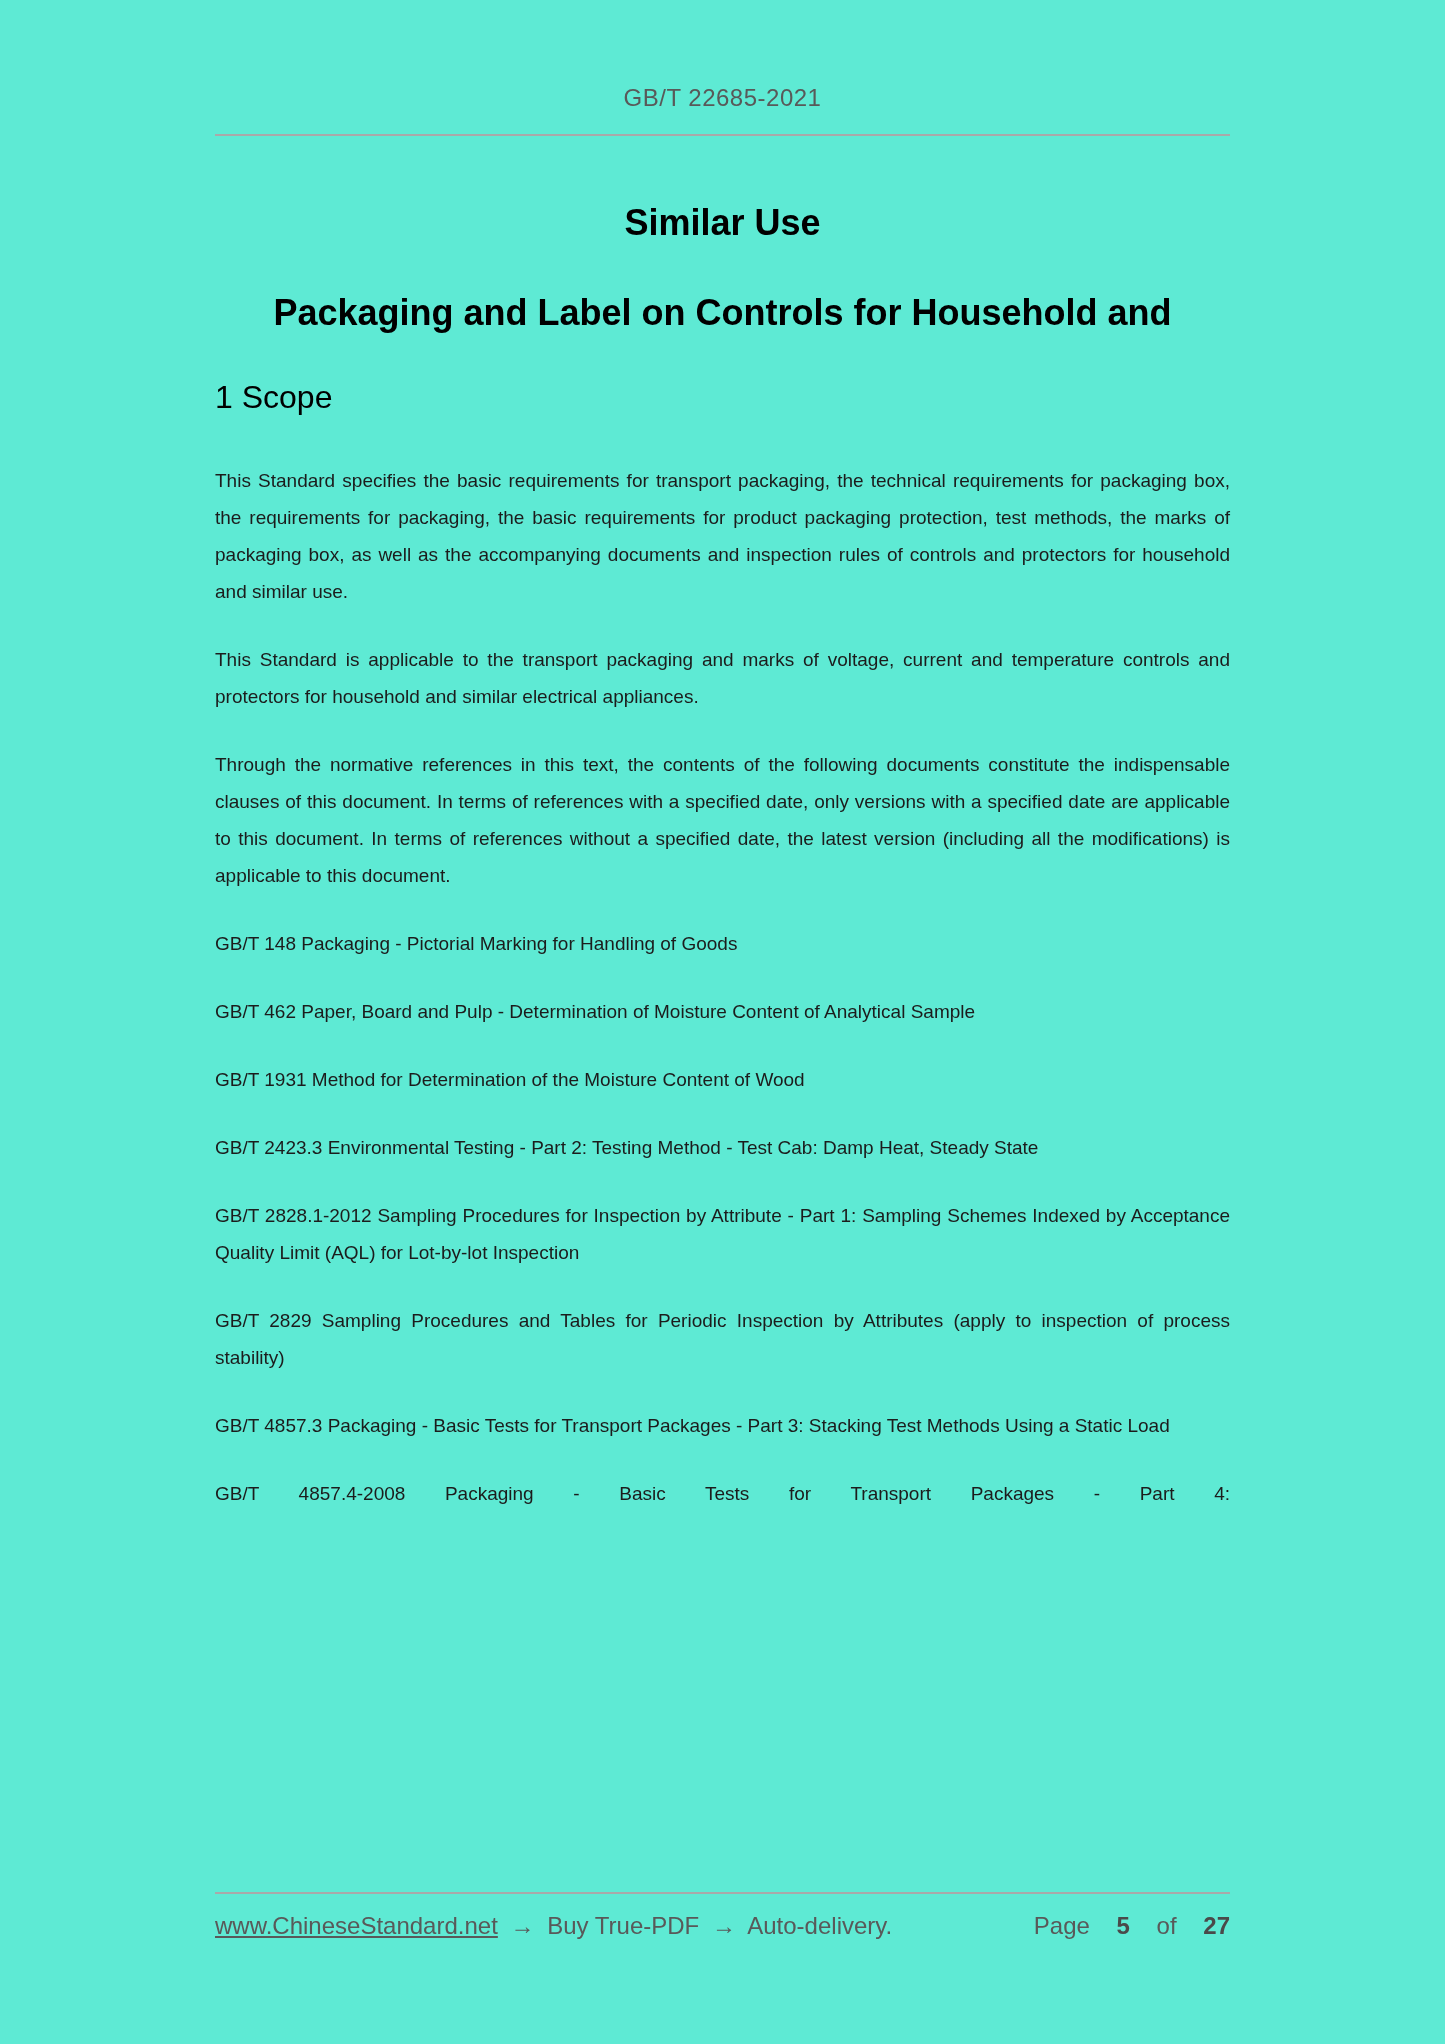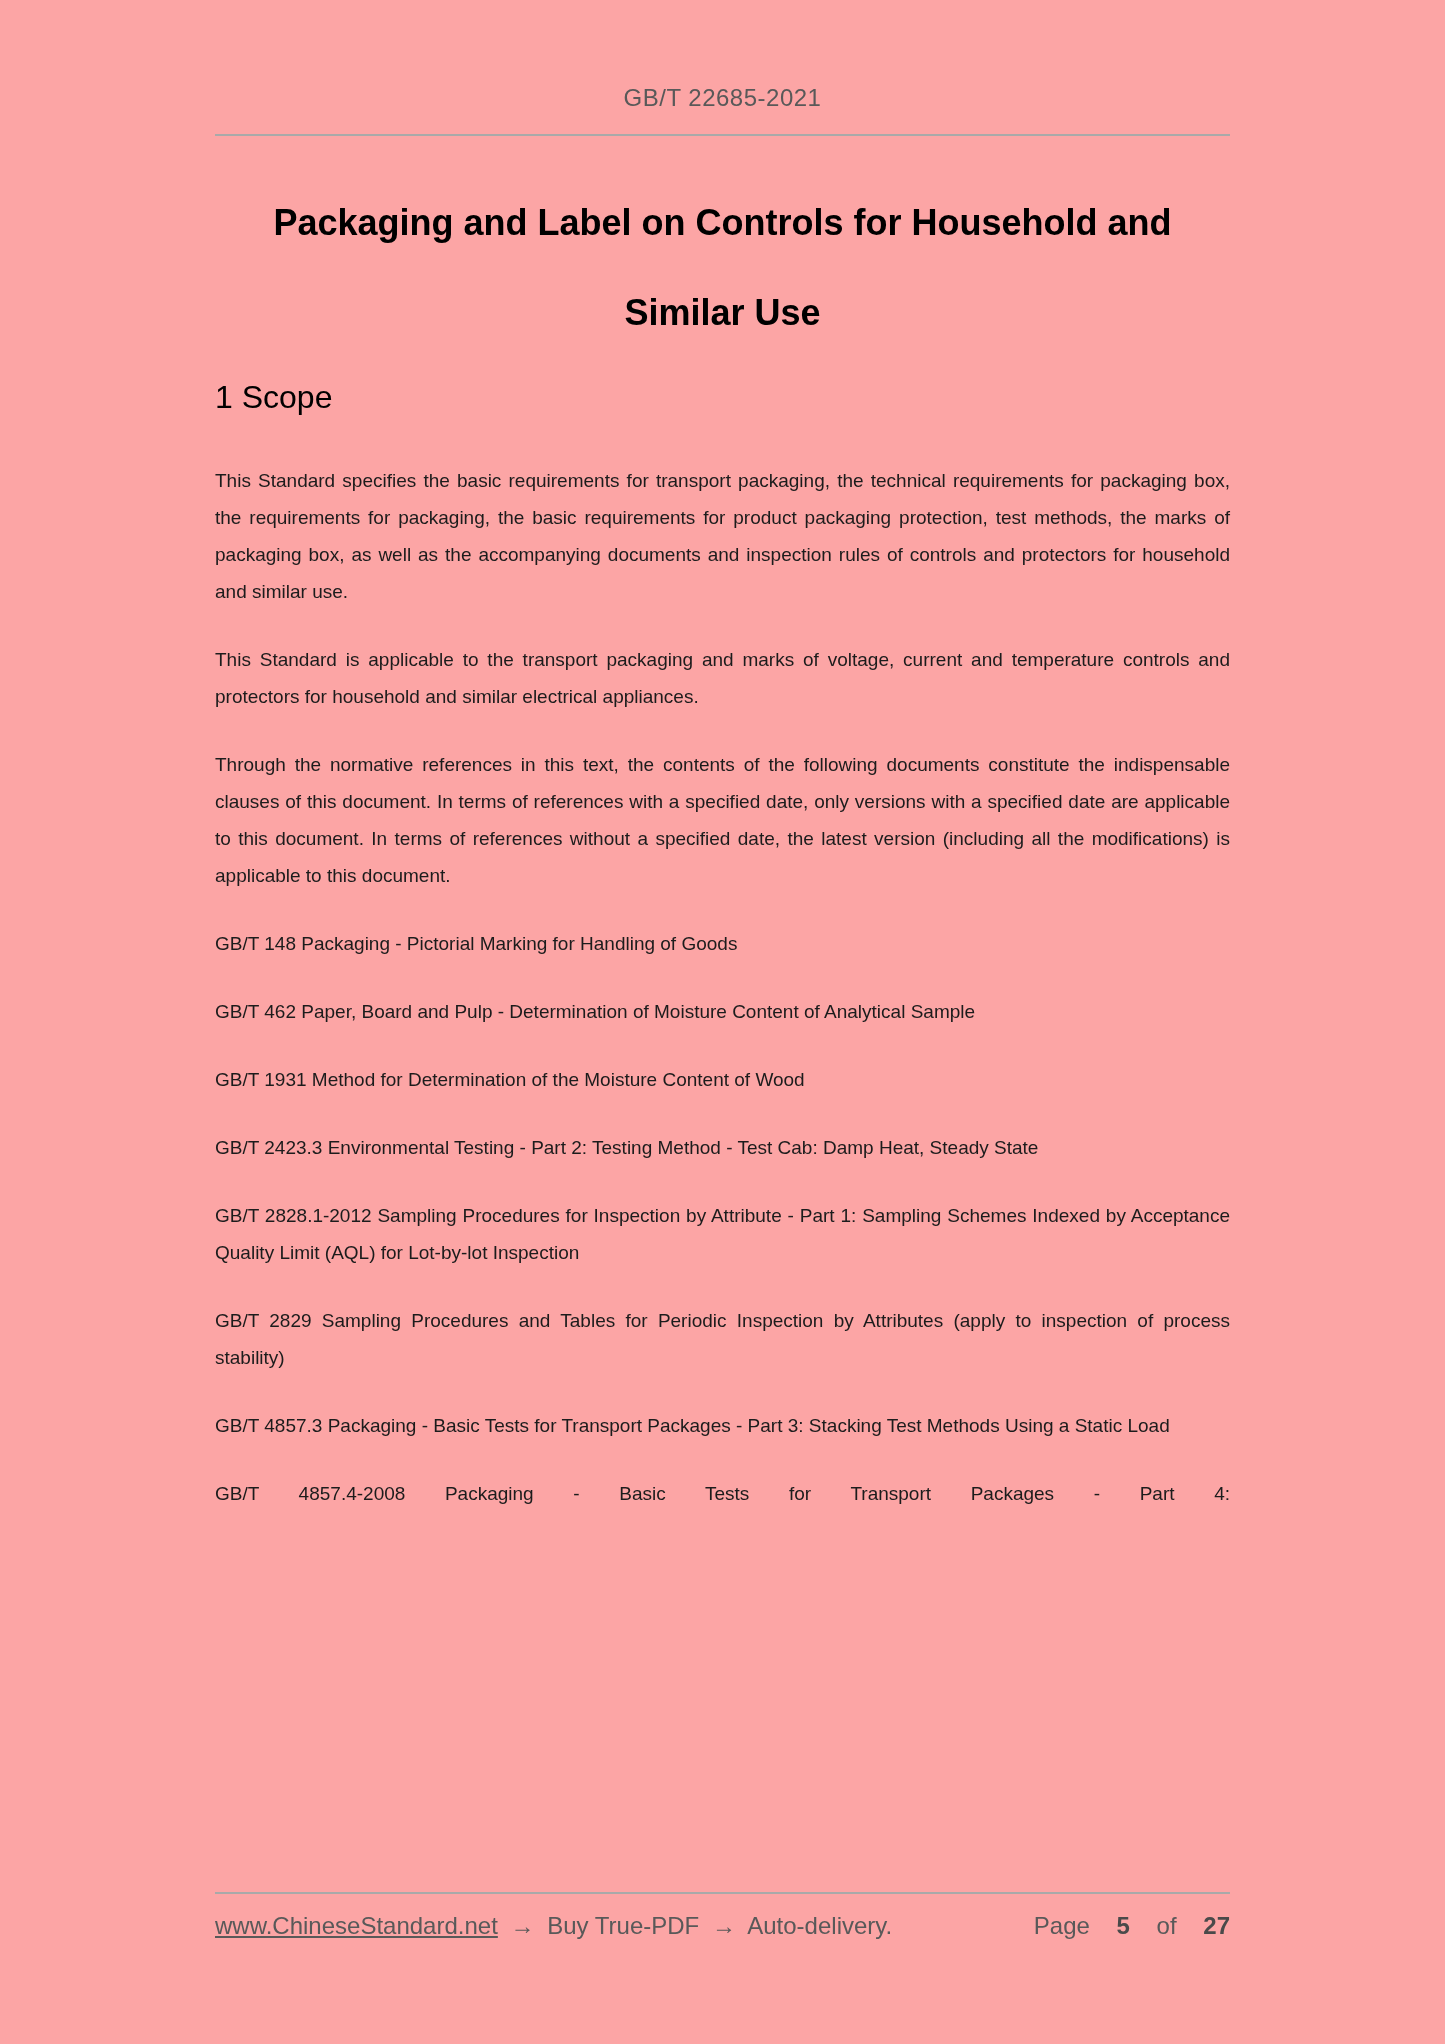--- a/index.html
+++ b/index.html
@@ -2,21 +2,21 @@
 <html><head>
 <meta charset="utf-8">
 <style>
   * { margin: 0; padding: 0; box-sizing: border-box; }
   html, body { background: #e8e8e8; }
   .page {
     position: relative;
     width: 1445px;
     height: 2044px;
     margin: 0 auto;
-    background: #fca5a5;
+    background: #5eead4;
     font-family: "Liberation Sans", sans-serif;
     color: #1c1c1c;
     overflow: hidden;
   }
   .doc-header {
     position: absolute;
     top: 84px;
     left: 0;
     width: 100%;
     text-align: center;
@@ -89,22 +89,22 @@
 
 <div class="page">
 
   <div class="doc-header">GB/T 22685-2021</div>
 
   <div class="rule header-rule"></div>
 
   <div class="content">
 
     <h1 class="doc-title">
+      <div>Similar Use</div>
       <div>Packaging and Label on Controls for Household and</div>
-      <div>Similar Use</div>
     </h1>
 
     <h2 class="section-heading first">1 Scope</h2>
 
     <p>This Standard specifies the basic requirements for transport packaging, the technical requirements for packaging box, the requirements for packaging, the basic requirements for product packaging protection, test methods, the marks of packaging box, as well as the accompanying documents and inspection rules of controls and protectors for household and similar use.</p>
 
     <p>This Standard is applicable to the transport packaging and marks of voltage, current and temperature controls and protectors for household and similar electrical appliances.</p>
 
 
     <p>Through the normative references in this text, the contents of the following documents constitute the indispensable clauses of this document. In terms of references with a specified date, only versions with a specified date are applicable to this document. In terms of references without a specified date, the latest version (including all the modifications) is applicable to this document.</p>

